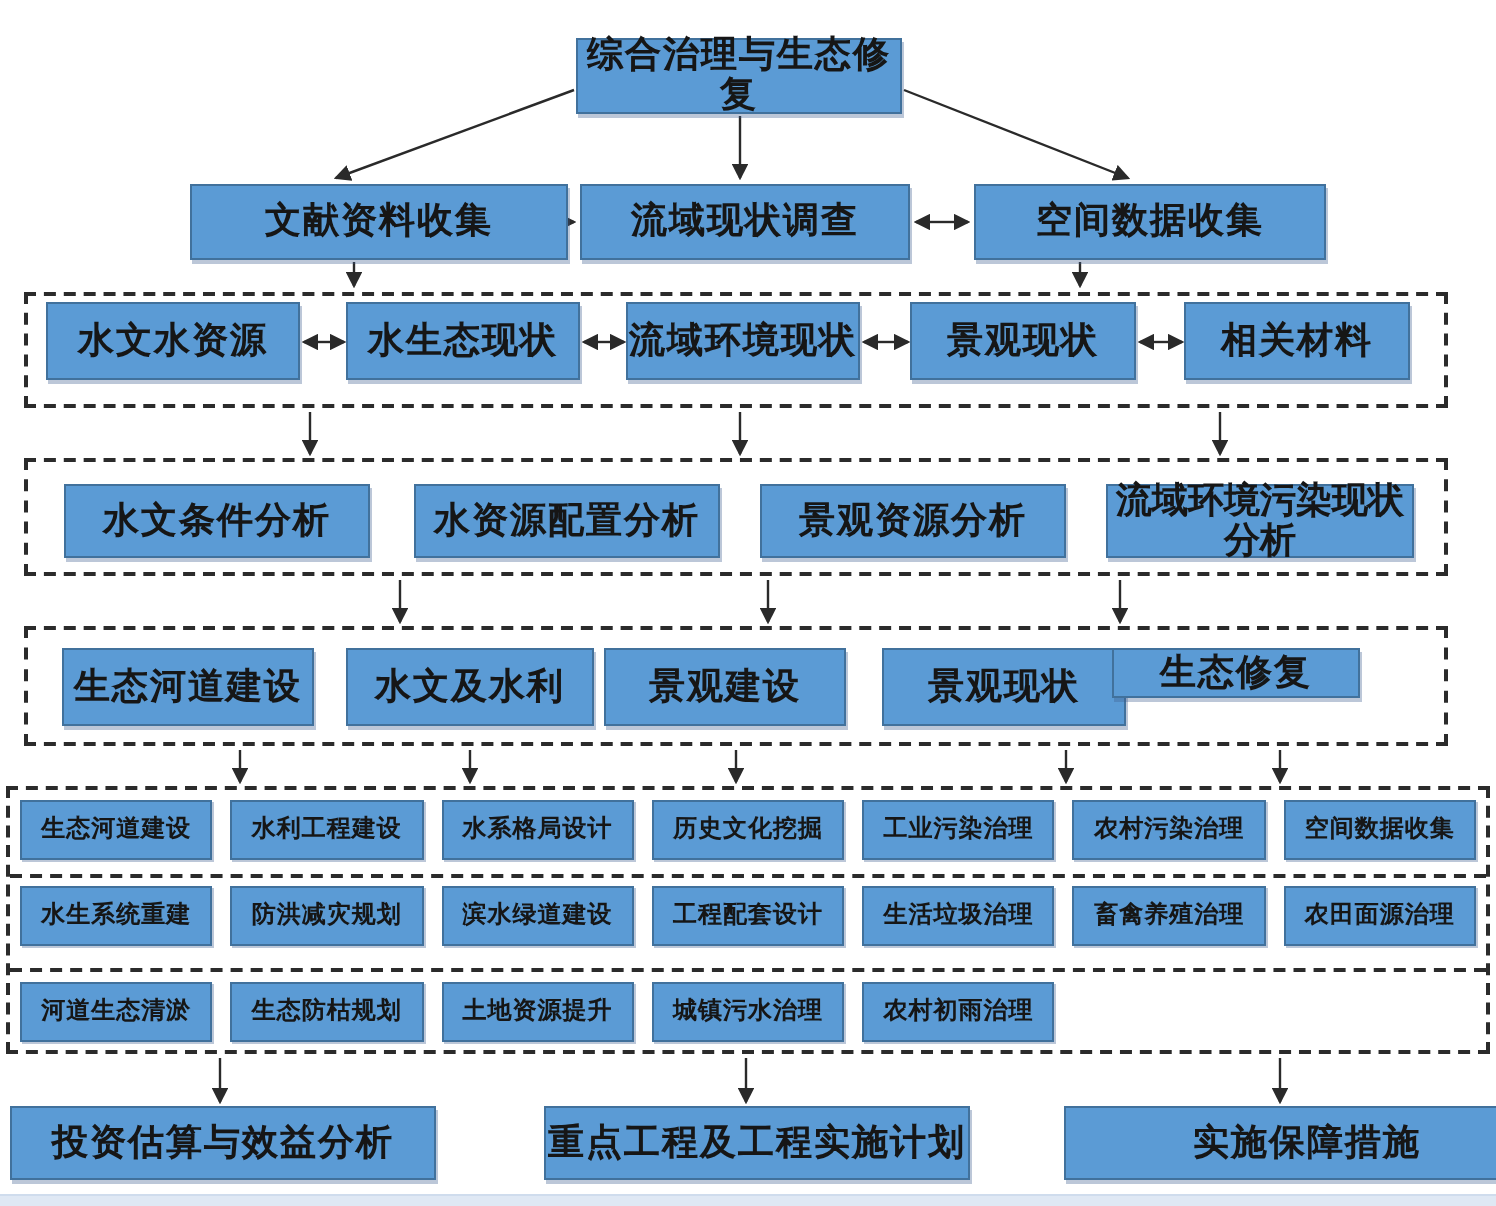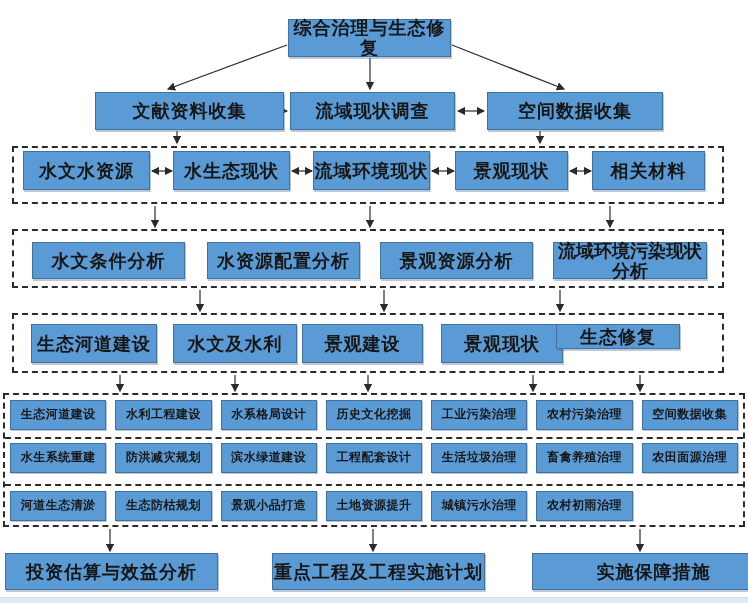--- a/index.html
+++ b/index.html
@@ -120,21 +120,20 @@
     <div class="box cell">滨水绿道建设</div>
     <div class="box cell">工程配套设计</div>
     <div class="box cell">生活垃圾治理</div>
     <div class="box cell">畜禽养殖治理</div>
     <div class="box cell">农田面源治理</div>
   </div>
   <div class="hdiv" style="top:89px"></div>
   <div class="mrow" style="top:96px">
     <div class="box cell">河道生态清淤</div>
     <div class="box cell">生态防枯规划</div>
-    <div class="box cell">景观小品打造</div>
     <div class="box cell">土地资源提升</div>
     <div class="box cell">城镇污水治理</div>
     <div class="box cell">农村初雨治理</div>
   </div>
 </div>
 
 <div class="box" style="left:5px;top:553px;width:213px;height:37px">投资估算与效益分析</div>
 <div class="box" style="left:272px;top:553px;width:213px;height:37px">重点工程及工程实施计划</div>
 <div class="box" style="left:532px;top:553px;width:243px;height:37px">实施保障措施</div>
 

